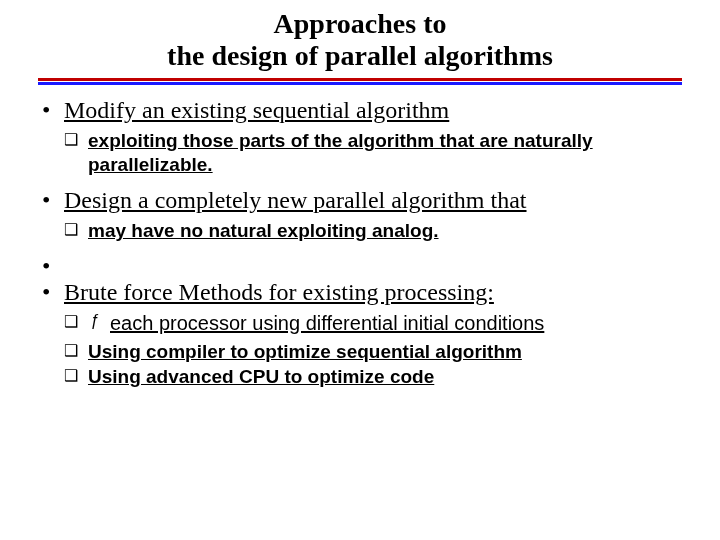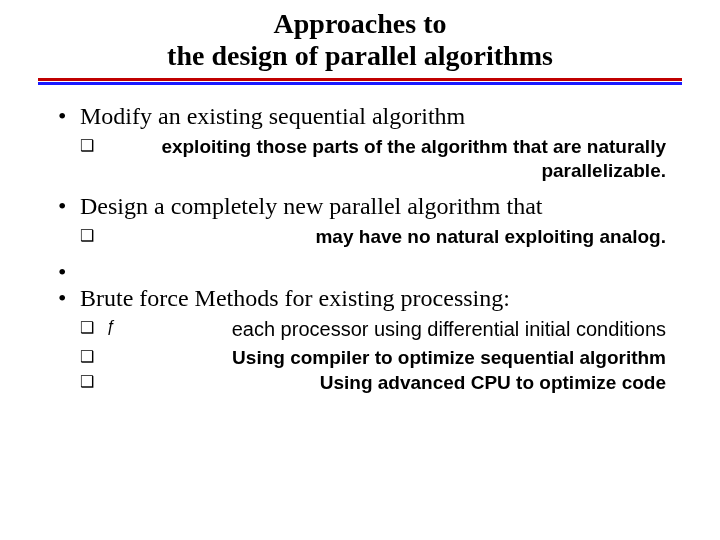--- a/index.html
+++ b/index.html
@@ -25,22 +25,23 @@
   }
   .rule {
     height: 7px;
     margin: 0 0 10px 0;
   }
   .rule .bar-red { height: 3px; background: #c00000; }
   .rule .bar-gap { height: 1px; background: #fff; }
   .rule .bar-blue { height: 3px; background: #1a1aff; }
   ul.top {
     list-style: none;
-    margin: 16px;
+    margin: 0;
     padding: 0;
+    text-decoration: underline;
   }
   ul.top > li {
     position: relative;
     padding-left: 26px;
     font-size: 24px;
     line-height: 1.25;
     margin-bottom: 4px;
   }
   ul.top > li::before {
     content: "•";
@@ -55,21 +56,20 @@
     padding: 0;
   }
   ul.sub > li {
     position: relative;
     padding-left: 24px;
     font-family: Arial, Helvetica, sans-serif;
     font-weight: bold;
     font-size: 19px;
     line-height: 1.25;
     margin-bottom: 2px;
-    text-align: right;
   }
   ul.sub > li::before {
     content: "❑";
     position: absolute;
     left: 0;
     top: 1px;
     font-size: 16px;
     font-weight: normal;
   }
   ul.subsub {

